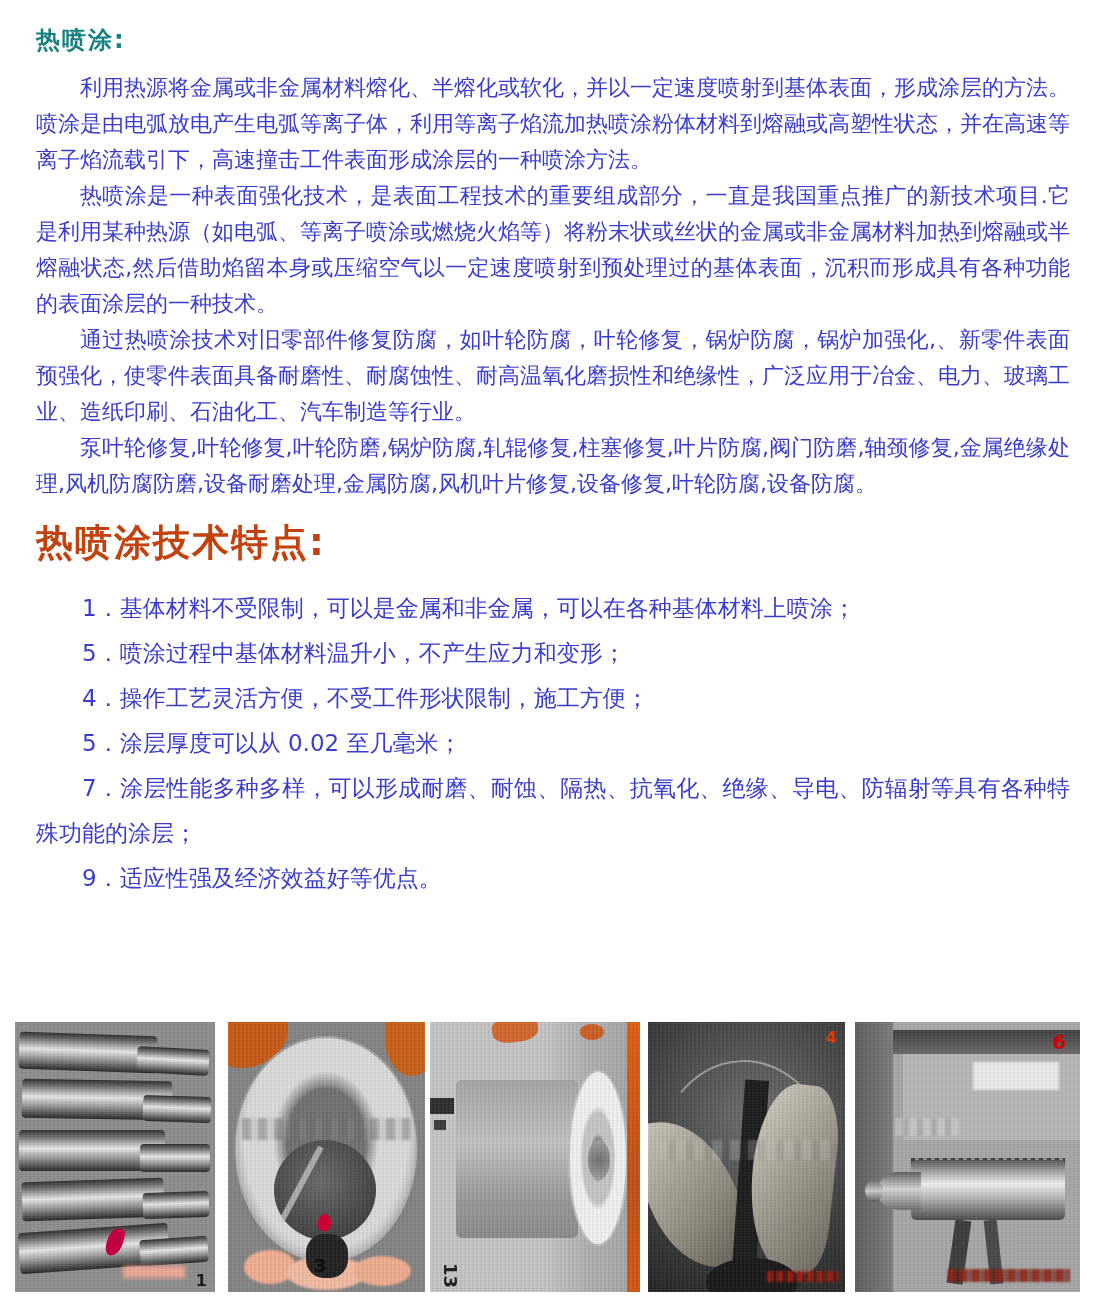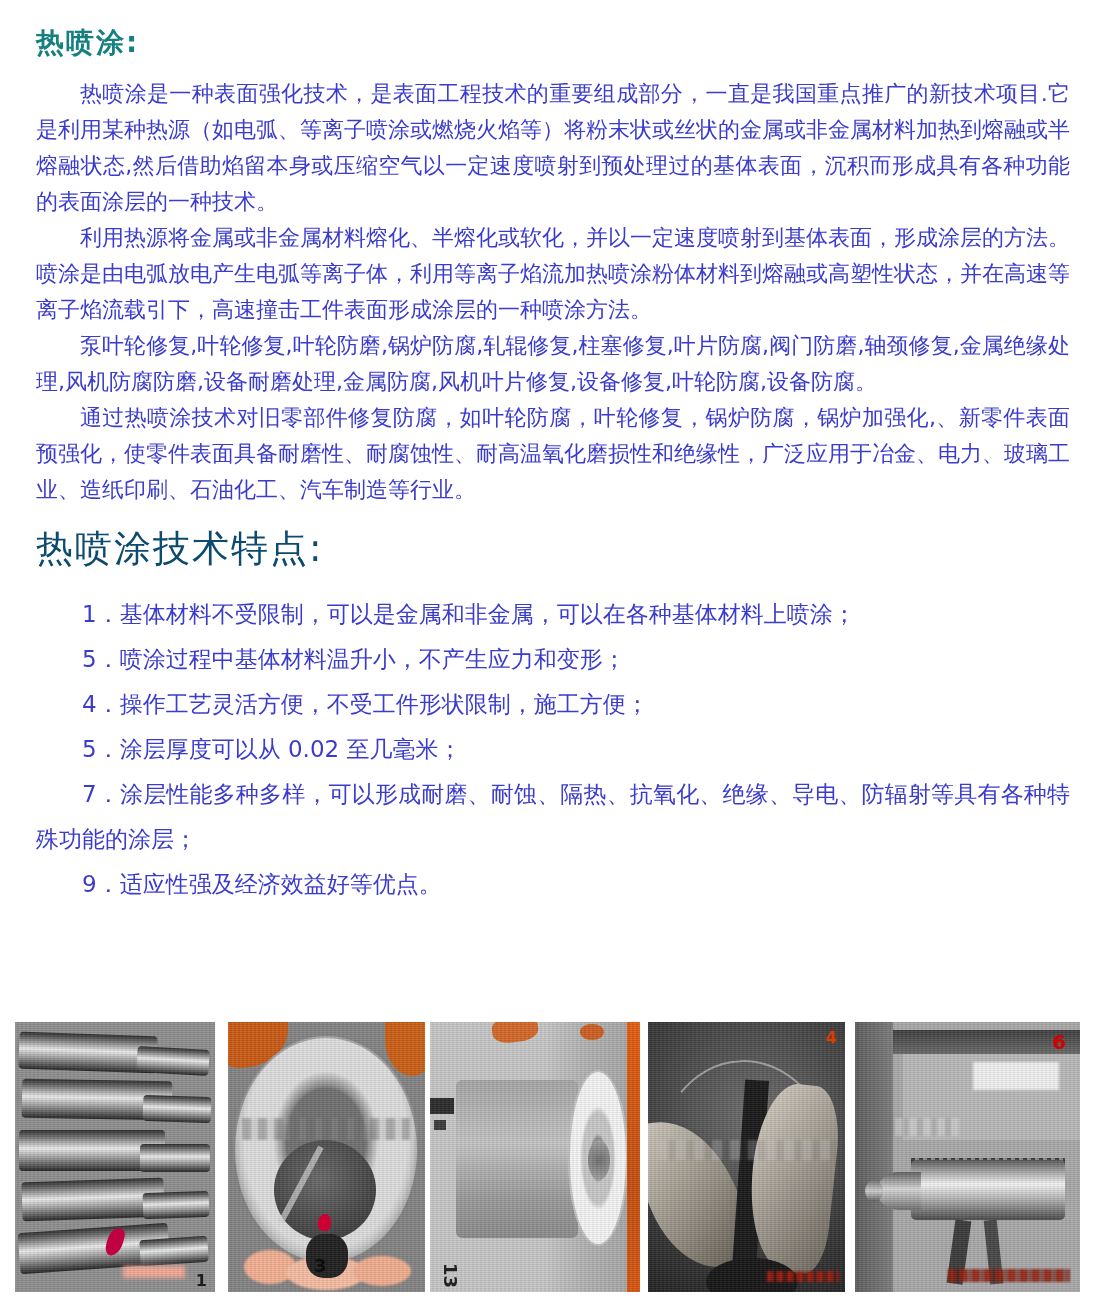--- a/index.html
+++ b/index.html
@@ -7,29 +7,29 @@
   .page {
     position:relative;
     width:1100px; height:1309px;
     margin:0 auto;
     background:#ffffff;
     font-family:"DejaVu Sans", sans-serif;
     overflow:hidden;
   }
   .content { padding:24px 30px 0 36px; }
   h1.doc-h1 {
-    color:#168080; font-size:28px; font-weight:bold;
+    color:#168080; font-size:24px; font-weight:bold;
     letter-spacing:2px; margin-bottom:14px;
   }
   p.para {
     color:#3b3ccb; font-size:22px; line-height:36px;
     text-indent:2em; text-align:justify; font-weight:500;
   }
   h2.doc-h2 {
-    color:#0c4a6e; font-size:37px; font-weight:normal;
+    color:#c2410c; font-size:37px; font-weight:bold;
     letter-spacing:2px; margin:16px 0 18px 0;
   }
   p.feat {
     color:#3b3ccb; font-size:23px; line-height:45px;
     text-indent:2em; text-align:justify; font-weight:400;
   }
   
   .gallery {
     position:absolute; left:15px; top:1022px;
     width:1070px; height:270px;
@@ -167,24 +167,24 @@
   .p5 .ph-mark { top:8px; right:14px; color:#d40000; font-size:20px; }
 </style>
 </head>
 <body>
 
 <div class="page">
   <div class="content">
 
     <h1 class="doc-h1">热喷涂:</h1>
 
+    <p class="para">利用热源将金属或非金属材料熔化、半熔化或软化，并以一定速度喷射到基体表面，形成涂层的方法。喷涂是由电弧放电产生电弧等离子体，利用等离子焰流加热喷涂粉体材料到熔融或高塑性状态，并在高速等离子焰流载引下，高速撞击工件表面形成涂层的一种喷涂方法。</p>
     <p class="para">热喷涂是一种表面强化技术，是表面工程技术的重要组成部分，一直是我国重点推广的新技术项目.它是利用某种热源（如电弧、等离子喷涂或燃烧火焰等）将粉末状或丝状的金属或非金属材料加热到熔融或半熔融状态,然后借助焰留本身或压缩空气以一定速度喷射到预处理过的基体表面，沉积而形成具有各种功能的表面涂层的一种技术。</p>
-    <p class="para">利用热源将金属或非金属材料熔化、半熔化或软化，并以一定速度喷射到基体表面，形成涂层的方法。喷涂是由电弧放电产生电弧等离子体，利用等离子焰流加热喷涂粉体材料到熔融或高塑性状态，并在高速等离子焰流载引下，高速撞击工件表面形成涂层的一种喷涂方法。</p>
+    <p class="para">通过热喷涂技术对旧零部件修复防腐，如叶轮防腐，叶轮修复，锅炉防腐，锅炉加强化,、新零件表面预强化，使零件表面具备耐磨性、耐腐蚀性、耐高温氧化磨损性和绝缘性，广泛应用于冶金、电力、玻璃工业、造纸印刷、石油化工、汽车制造等行业。</p>
     <p class="para">泵叶轮修复,叶轮修复,叶轮防磨,锅炉防腐,轧辊修复,柱塞修复,叶片防腐,阀门防磨,轴颈修复,金属绝缘处理,风机防腐防磨,设备耐磨处理,金属防腐,风机叶片修复,设备修复,叶轮防腐,设备防腐。</p>
-    <p class="para">通过热喷涂技术对旧零部件修复防腐，如叶轮防腐，叶轮修复，锅炉防腐，锅炉加强化,、新零件表面预强化，使零件表面具备耐磨性、耐腐蚀性、耐高温氧化磨损性和绝缘性，广泛应用于冶金、电力、玻璃工业、造纸印刷、石油化工、汽车制造等行业。</p>
 
     <h2 class="doc-h2">热喷涂技术特点:</h2>
 
     <p class="feat">1．基体材料不受限制，可以是金属和非金属，可以在各种基体材料上喷涂；</p>
     <p class="feat">5．喷涂过程中基体材料温升小，不产生应力和变形；</p>
     <p class="feat">4．操作工艺灵活方便，不受工件形状限制，施工方便；</p>
     <p class="feat">5．涂层厚度可以从 0.02 至几毫米；</p>
     <p class="feat">7．涂层性能多种多样，可以形成耐磨、耐蚀、隔热、抗氧化、绝缘、导电、防辐射等具有各种特殊功能的涂层；</p>
     <p class="feat">9．适应性强及经济效益好等优点。</p>
   </div>

